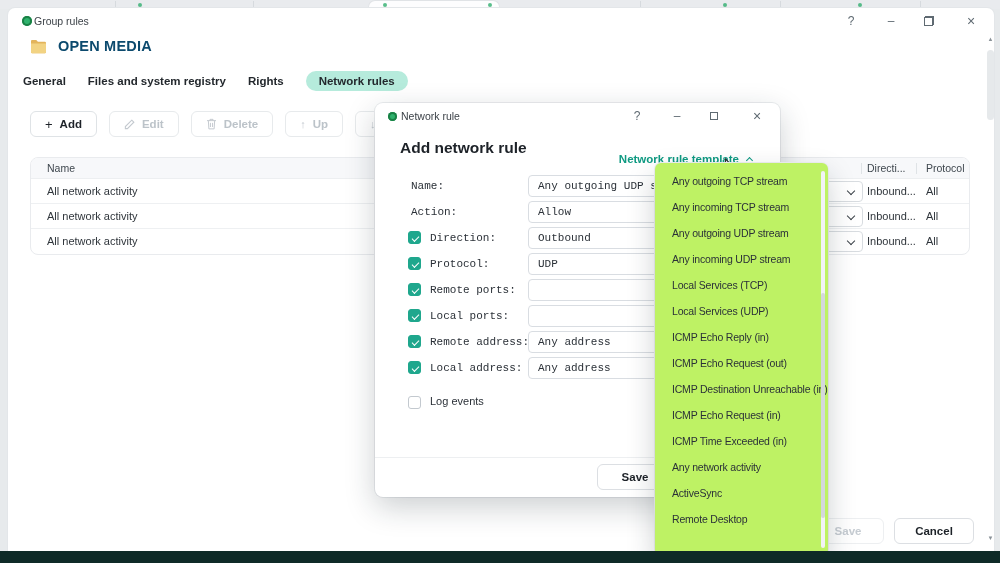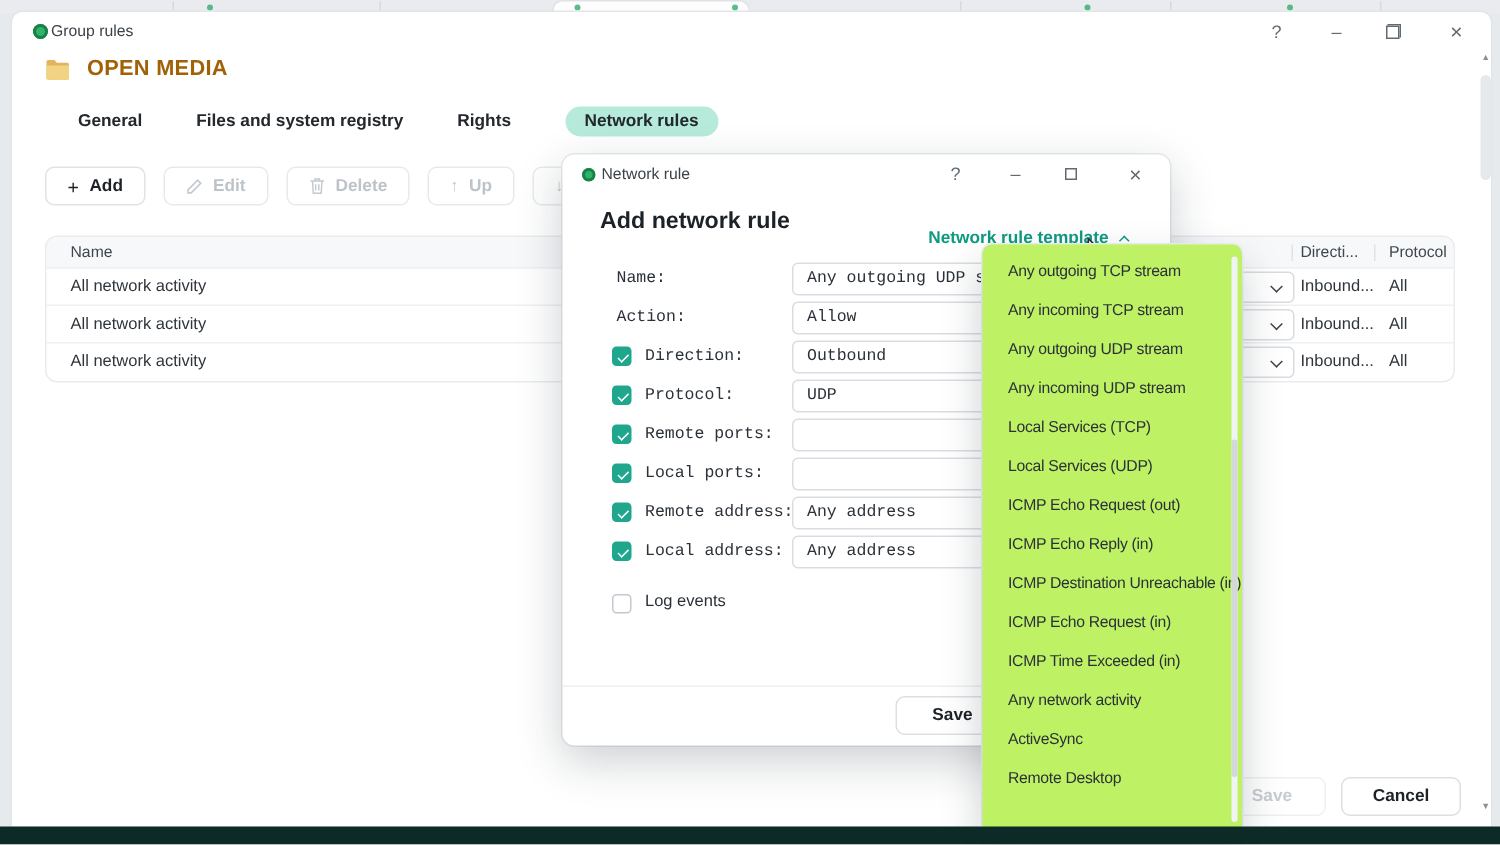--- a/index.html
+++ b/index.html
@@ -29,23 +29,23 @@
   .titlebar-text { font-size:10.5px; color:#3c4248; margin-left:2px; }
   .win-controls { margin-left:auto; display:flex; align-items:center; gap:26px; margin-right:16px; color:#5f6a72; }
   .wc { font-size:12px; line-height:1; cursor:default; width:14px; text-align:center; }
   .wc-close { font-size:14px; }
   .icon-restore { position:relative; width:10px; height:10px; }
   .icon-restore::before { content:""; position:absolute; right:0; top:0; width:7px; height:7px; border:1px solid #5f6a72; }
   .icon-restore::after  { content:""; position:absolute; left:0; bottom:0; width:7px; height:7px; border:1px solid #5f6a72; background:#fff; }
   .icon-max { width:8px; height:8px; border:1px solid #5f6a72; }
 
   .group-header { position:absolute; left:22px; top:30px; display:flex; align-items:center; gap:11px; }
-  .group-title { font-size:14.5px; font-weight:700; color:#a16207; letter-spacing:.2px; }
-
-  .tabs { position:absolute; left:44px; top:62px; height:22px; display:flex; align-items:center; gap:36px;text-align:center; }
+  .group-title { font-size:14.5px; font-weight:700; color:#0c4a6e; letter-spacing:.2px; }
+
+  .tabs { position:absolute; left:15px; top:62px; height:22px; display:flex; align-items:center; gap:22px;text-align:center; }
   .tab { font-size:11.5px; font-weight:700; color:#23282d; cursor:default; }
   .tab.active { background:#b6ebdc; border-radius:12px; padding:4px 13px; }
 
   .toolbar { position:absolute; left:22px; top:103px; display:flex; gap:12px; }
   .tb-btn { height:26px; display:inline-flex; align-items:center; gap:7px; padding:0 14px;
             border:1px solid #e7eaec; border-radius:6px; background:#fff;
             font-size:11.5px; font-weight:700; color:#bcc3c9; }
   .tb-btn.enabled { color:#1d2228; border-color:#dfe3e6; }
   .tb-plus { font-size:13px; font-weight:400; line-height:1; }
   .tb-arrow { font-size:11px; color:#c3c9cf; }
@@ -313,22 +313,22 @@
   <div class="dlg-save">Save</div>
 </div>
 
 <div class="dropdown">
   <div class="dd-item">Any outgoing TCP stream</div>
   <div class="dd-item">Any incoming TCP stream</div>
   <div class="dd-item">Any outgoing UDP stream</div>
   <div class="dd-item">Any incoming UDP stream</div>
   <div class="dd-item">Local Services (TCP)</div>
   <div class="dd-item">Local Services (UDP)</div>
+  <div class="dd-item">ICMP Echo Reply (in)</div>
   <div class="dd-item">ICMP Echo Request (out)</div>
-  <div class="dd-item">ICMP Echo Reply (in)</div>
   <div class="dd-item">ICMP Destination Unreachable (in)</div>
   <div class="dd-item">ICMP Echo Request (in)</div>
   <div class="dd-item">ICMP Time Exceeded (in)</div>
   <div class="dd-item">Any network activity</div>
   <div class="dd-item">ActiveSync</div>
   <div class="dd-item">Remote Desktop</div>
   <div class="dd-track"></div>
   <div class="dd-thumb"></div>
 </div>
 

